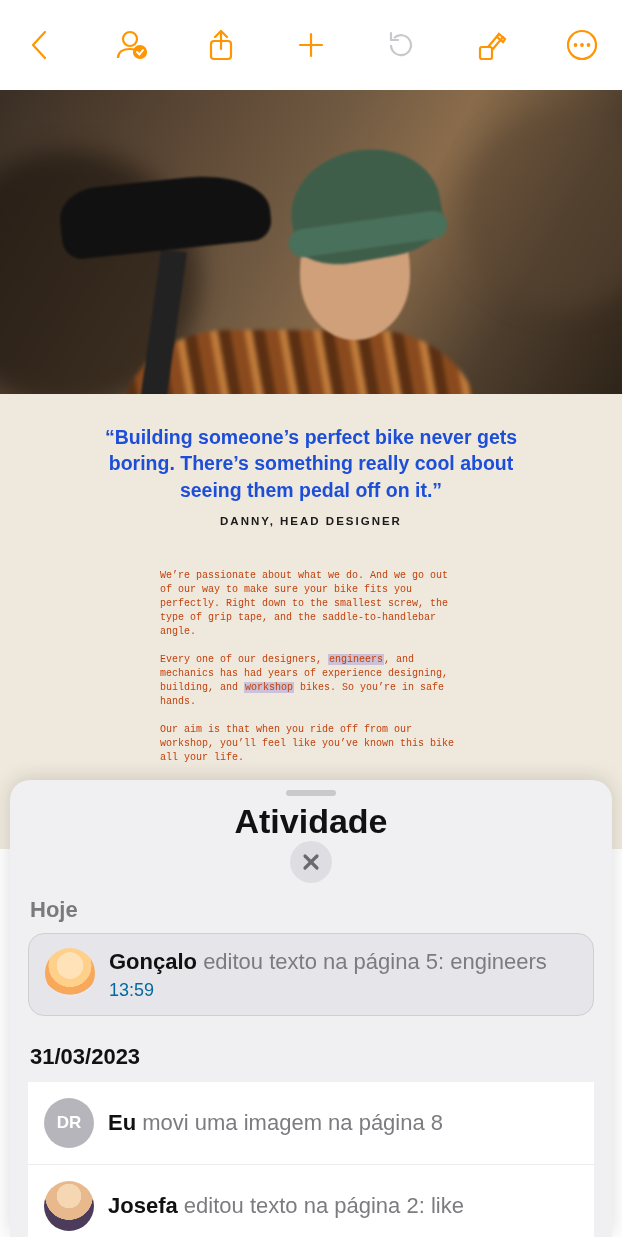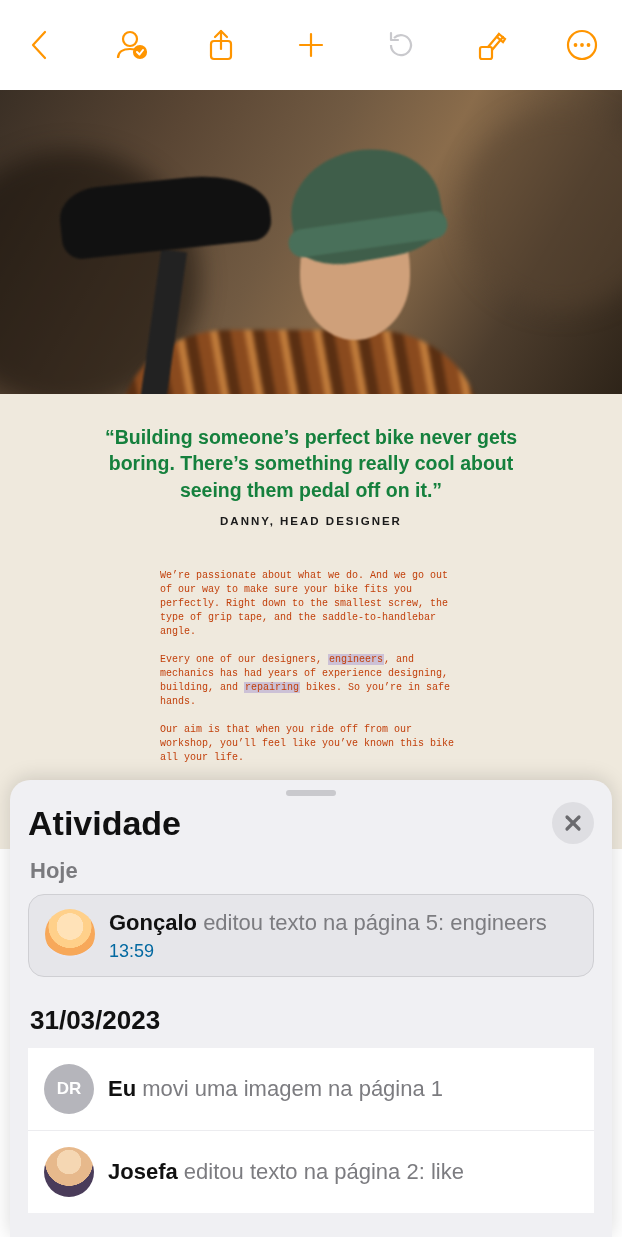--- a/index.html
+++ b/index.html
@@ -11,33 +11,33 @@
   .hero { width: 622px; height: 304px; background: linear-gradient(120deg,#3a2f25 0%, #5a4634 25%, #715a42 45%, #8a6c4b 60%, #4d3d2d 80%, #2e2419 100%); position: relative; overflow: hidden; }
   .hero .blur { position:absolute; border-radius:50%; filter: blur(12px); }
   .b1 { width:260px; height:260px; left:-60px; top:60px; background: rgba(20,15,10,0.55);}
   .b2 { width:200px; height:200px; right:-40px; top:20px; background: rgba(90,70,50,0.5);}
   .face { position:absolute; left:300px; top:110px; width:110px; height:140px; background: #cfa07a; border-radius: 50% 50% 55% 55% / 55% 55% 50% 50%; filter: blur(1px);}
   .beanie { position:absolute; left:290px; top:60px; width:150px; height:110px; background:#3f5e4a; border-radius: 55% 55% 40% 40% / 60% 60% 30% 30%; transform: rotate(-10deg); filter: blur(1px);}
   .beanie-fold { position:absolute; left:288px; top:130px; width:160px; height:28px; background:#49705a; border-radius: 14px; transform: rotate(-8deg); filter: blur(1px);}
   .shirt { position:absolute; left:120px; top:240px; width:360px; height:160px; background: repeating-linear-gradient(80deg,#8a4a1e 0 14px,#bf7a3a 14px 22px,#5a2f12 22px 34px); border-radius: 30% 30% 0 0 / 60% 60% 0 0; filter: blur(2px);}
   .seat { position:absolute; left:60px; top:90px; width:210px; height:70px; background:#111; border-radius: 40px 80px 20px 20px / 30px 40px 20px 20px; transform: rotate(-6deg); filter: blur(1px);}
   .post { position:absolute; left:150px; top:160px; width:26px; height:160px; background:#222; transform: rotate(8deg); filter: blur(1px);}
-  .quote { text-align:center; padding: 30px 90px 12px; color:#15803d; font-weight:700; font-size:19.5px; line-height:1.35; }
+  .quote { text-align:center; padding: 30px 90px 12px; color:#1d4ed8; font-weight:700; font-size:19.5px; line-height:1.35; }
   .attrib { text-align:center; letter-spacing: 2px; font-size:11.5px; font-weight:700; color:#1a1a1a; text-transform:uppercase; padding-bottom: 36px;}
   .body-copy { padding: 6px 160px 70px; font-family: "Menlo","Courier New",monospace; font-size:10px; color:#c2410c; line-height:1.4;}
   .body-copy p { margin-bottom: 14px; }
   .hl { background: rgba(140,120,200,0.35); border-radius:0; padding:0 1px;}
   .sheet { position:absolute; left:10px; right:10px; bottom:0; top:780px; background:#f0f0f3; border-radius: 20px 20px 0 0; box-shadow: 0 -2px 20px rgba(0,0,0,0.15); padding: 10px 18px 0; }
   .grabber { width:50px; height:6px; background:#c9c9cd; border-radius:3px; margin: 0 auto 6px;}
-  .sheet-header { display:flex; align-items:center; justify-content:space-between; }
+  .sheet-header { display:flex; align-items:center; justify-content:space-between;  flex-direction: column;}
   .sheet-title { font-size:34px; font-weight:800; color:#111;}
   .close-btn { width:42px; height:42px; border-radius:21px; background:#dedee2; display:flex; align-items:center; justify-content:center;}
   .close-btn svg { stroke:#6a6a6e; stroke-width:3.2; fill:none;}
   .group-label { font-size:22px; font-weight:600; color:#7a7a7e; margin: 14px 2px 10px;}
-  .date-label { font-size:26px; font-weight:700; color:#111; margin: 28px 2px 12px;}
+  .date-label { font-size:22px; font-weight:700; color:#111; margin: 28px 2px 12px;}
   .card { background:#e6e6ea; border:1px solid #cfcfd3; border-radius:16px; padding: 14px 16px; display:flex; gap:14px; align-items:flex-start;}
   .avatar { width:50px; height:50px; border-radius:25px; flex:0 0 50px; display:flex; align-items:center; justify-content:center; font-weight:700; color:#fff; font-size:17px;}
   .av1 { background: radial-gradient(circle at 50% 35%, #ffe2b8 0 32%, #ffd08a 33% 52%, #f7a85a 53% 70%, #e7e7ef 72% 100%);}
   .av2 { background: #b5b5bb;}
   .av3 { background: radial-gradient(circle at 50% 30%, #f5d7b3 0 28%, #e7b98c 29% 55%, #4a3c5a 56% 100%);}
   .entry { flex:1; min-width:0;}
   .entry-line { font-size:22px; line-height:1.28; color:#7c7c80; font-weight:400;}
   .entry-line b { color:#111; font-weight:800;}
   .entry-time { font-size:18px; color:#0369a1; margin-top:4px;}
   .list-white { background:#fff; border-radius:0; overflow:hidden;}
@@ -107,21 +107,21 @@
     <div class="seat"></div>
     <div class="face"></div>
     <div class="beanie"></div>
     <div class="beanie-fold"></div>
   </div>
   <div class="quote">“Building someone’s perfect bike never gets boring. There’s something really cool about seeing them pedal off on it.”</div>
   <div class="attrib">DANNY, HEAD DESIGNER</div>
   <div class="body-copy">
     <p>We’re passionate about what we do. And we go out of our way to make sure your bike fits you perfectly. Right down to the smallest screw, the type of grip tape, and the saddle-to-handlebar angle.</p>
     <p>
-      <span>Every one of our designers, </span><span class="hl">engineers</span><span>, and mechanics has had years of experience designing, building, and </span><span class="hl">repairing</span><span> bikes. So you’re in safe hands.</span>
+      <span>Every one of our designers, </span><span class="hl">engineers</span><span>, and mechanics has had years of experience designing, building, and </span><span class="hl">workshop</span><span> bikes. So you’re in safe hands.</span>
     </p>
     <p>Our aim is that when you ride off from our workshop, you’ll feel like you’ve known this bike all your life.</p>
   </div>
 </div>
 
 <div class="sheet">
   <div class="grabber"></div>
   <div class="sheet-header">
     <div class="sheet-title">Atividade</div>
     <div class="close-btn">
@@ -144,21 +144,21 @@
     </div>
   </div>
 
   <div class="date-label">31/03/2023</div>
 
   <div class="list-white">
     <div class="row">
       <div class="avatar av2">DR</div>
       <div class="entry">
         <div class="entry-line">
-          <b>Eu</b><span> movi uma imagem na página 1</span>
+          <b>Eu</b><span> movi uma imagem na página 8</span>
         </div>
       </div>
     </div>
     <div class="row">
       <div class="avatar av3"></div>
       <div class="entry">
         <div class="entry-line">
           <b>Josefa</b><span> editou texto na página 2: like</span>
         </div>
       </div>

